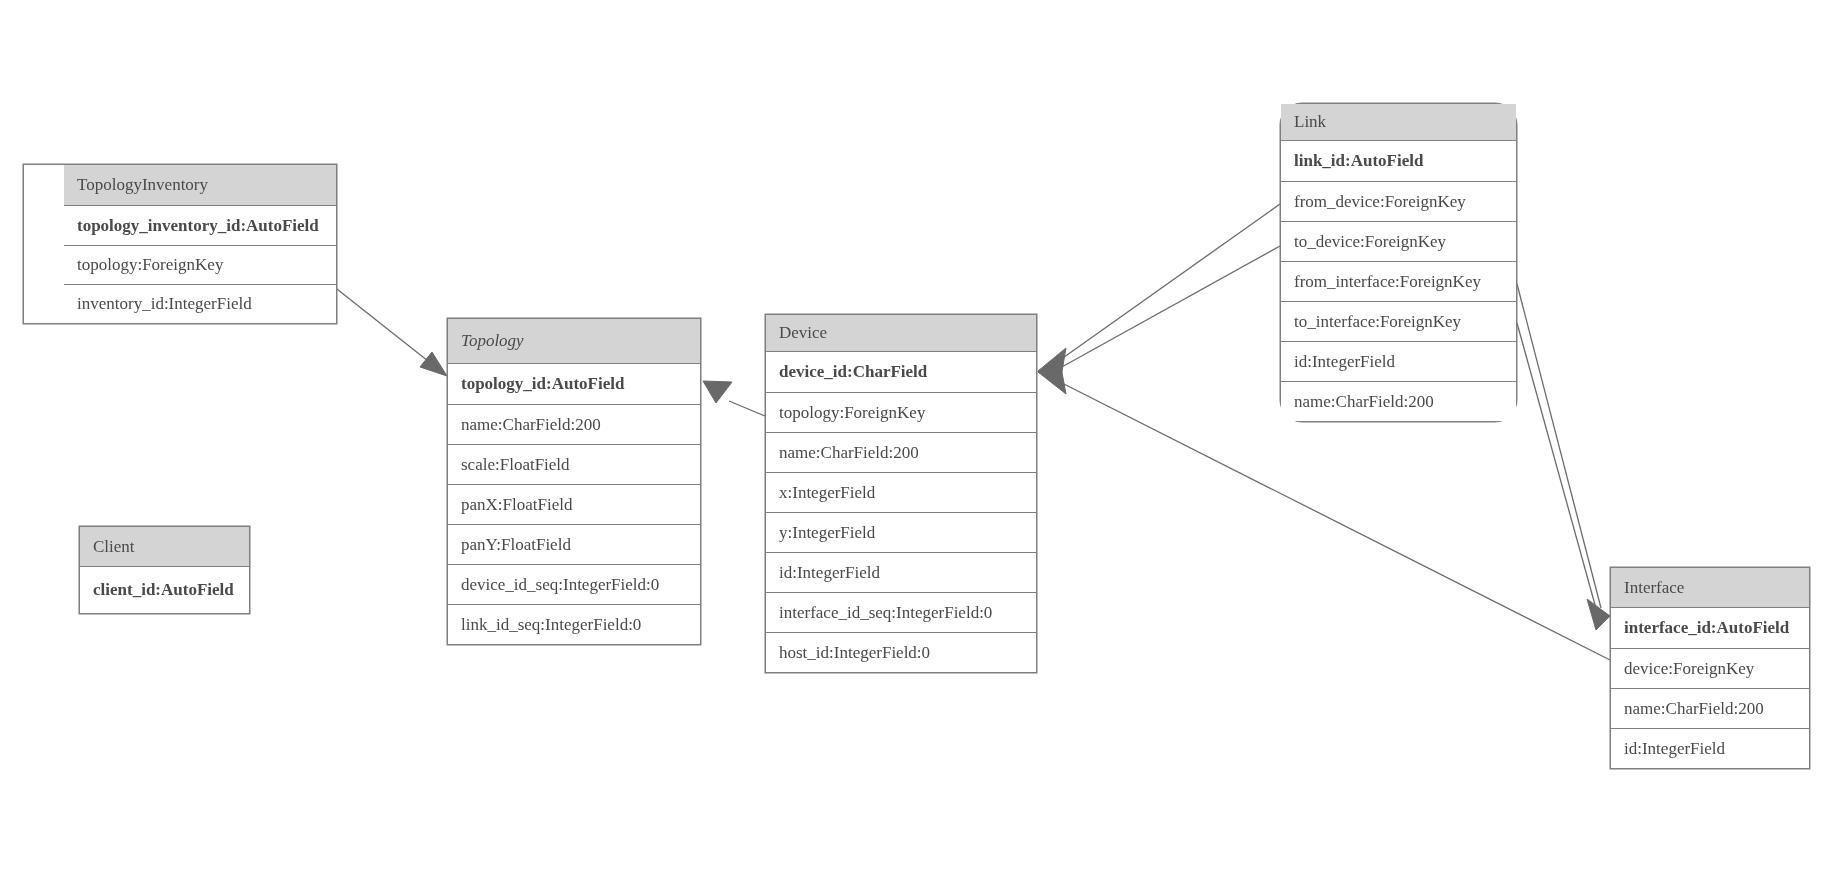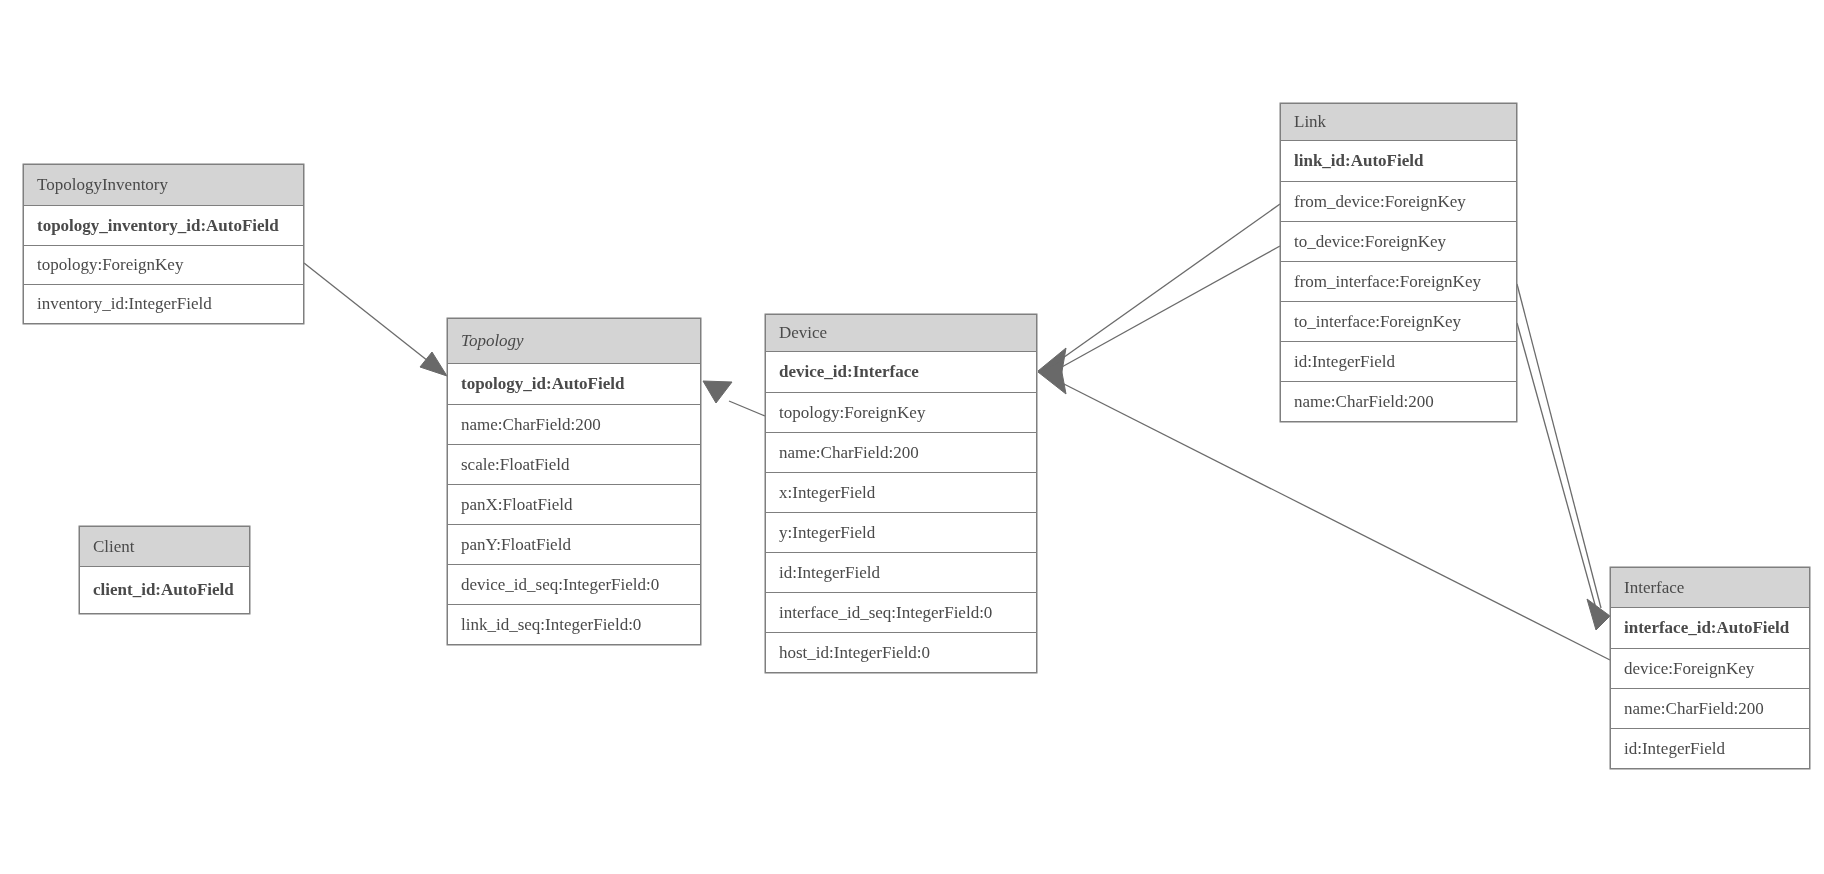--- a/index.html
+++ b/index.html
@@ -66,21 +66,21 @@
 
     <line x1="1610" y1="660" x2="1062" y2="383"></line>
     <polygon points="1038,372 1060,362 1066,394"></polygon>
 
     <line x1="1517" y1="284" x2="1601" y2="608"></line>
 
     <line x1="1517" y1="323" x2="1597" y2="612"></line>
     <polygon points="1610,616 1587,599 1596,630"></polygon>
   </svg>
 
-  <div class="entity hh-42 rh-39" style="left:23px;top:164px;width:281px;">
+  <div class="entity hh-42 rh-39" style="left:23px;top:164px;width:314px;padding-left:40px;">
     <div class="hdr">TopologyInventory</div>
     <div class="rows">
         <div class="row">topology_inventory_id:AutoField</div>
         <div class="row">topology:ForeignKey</div>
         <div class="row">inventory_id:IntegerField</div>
       </div>
   </div>
 
   <div class="entity hh-40 rh-40" style="left:447px;top:318px;width:254px;">
     <div class="hdr">Topology</div>
@@ -98,32 +98,32 @@
   <div class="entity hh-41 rh-41" style="left:79px;top:526px;width:171px;">
     <div class="hdr">Client</div>
     <div class="rows">
         <div class="row">client_id:AutoField</div>
       </div>
   </div>
 
   <div class="entity hh-38 rh-40" style="left:765px;top:314px;width:272px;">
     <div class="hdr">Device</div>
     <div class="rows">
-        <div class="row">device_id:Interface</div>
+        <div class="row">device_id:CharField</div>
         <div class="row">topology:ForeignKey</div>
         <div class="row">name:CharField:200</div>
         <div class="row">x:IntegerField</div>
         <div class="row">y:IntegerField</div>
         <div class="row">id:IntegerField</div>
         <div class="row">interface_id_seq:IntegerField:0</div>
         <div class="row">host_id:IntegerField:0</div>
       </div>
   </div>
 
-  <div class="entity hh-38 rh-40" style="left:1280px;top:103px;width:237px;">
+  <div class="entity hh-38 rh-40" style="left:1280px;top:103px;width:237px;border-radius:22px;">
     <div class="hdr">Link</div>
     <div class="rows">
         <div class="row">link_id:AutoField</div>
         <div class="row">from_device:ForeignKey</div>
         <div class="row">to_device:ForeignKey</div>
         <div class="row">from_interface:ForeignKey</div>
         <div class="row">to_interface:ForeignKey</div>
         <div class="row">id:IntegerField</div>
         <div class="row">name:CharField:200</div>
       </div>

